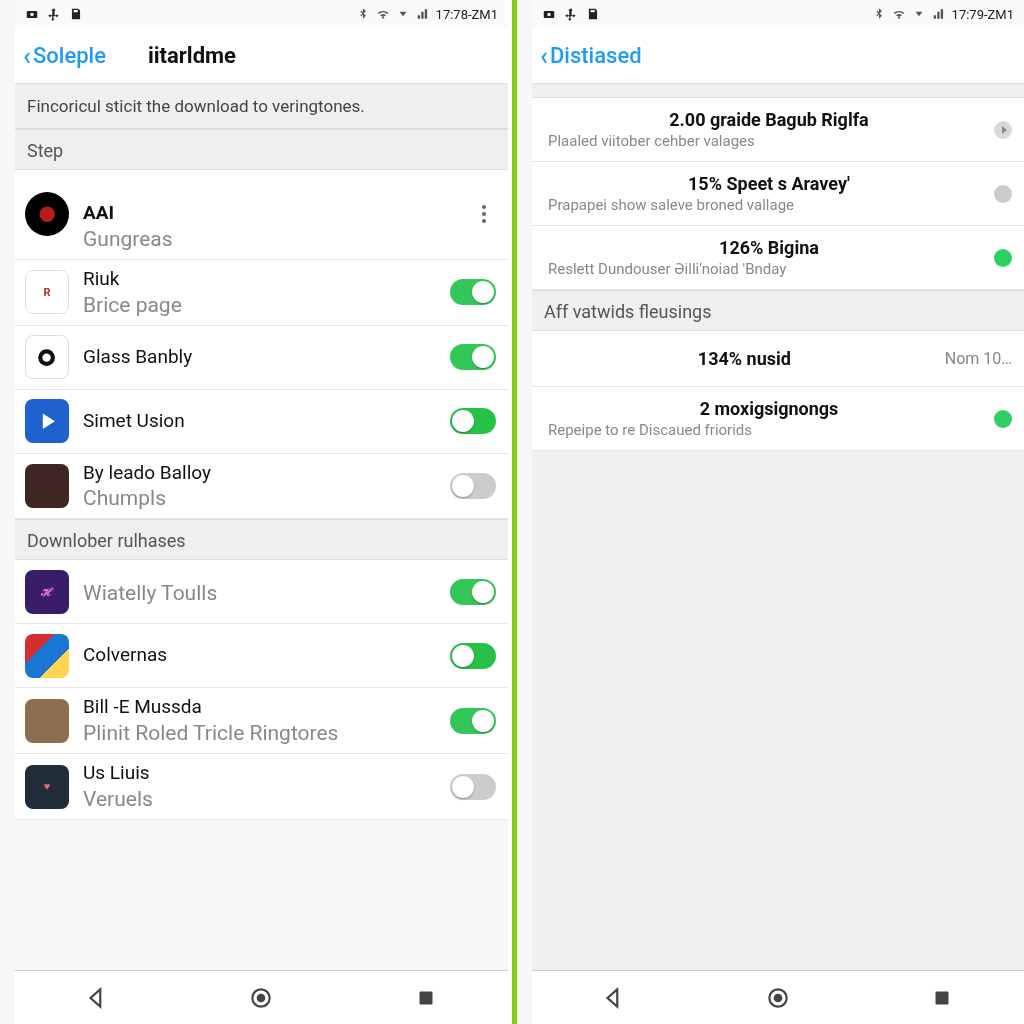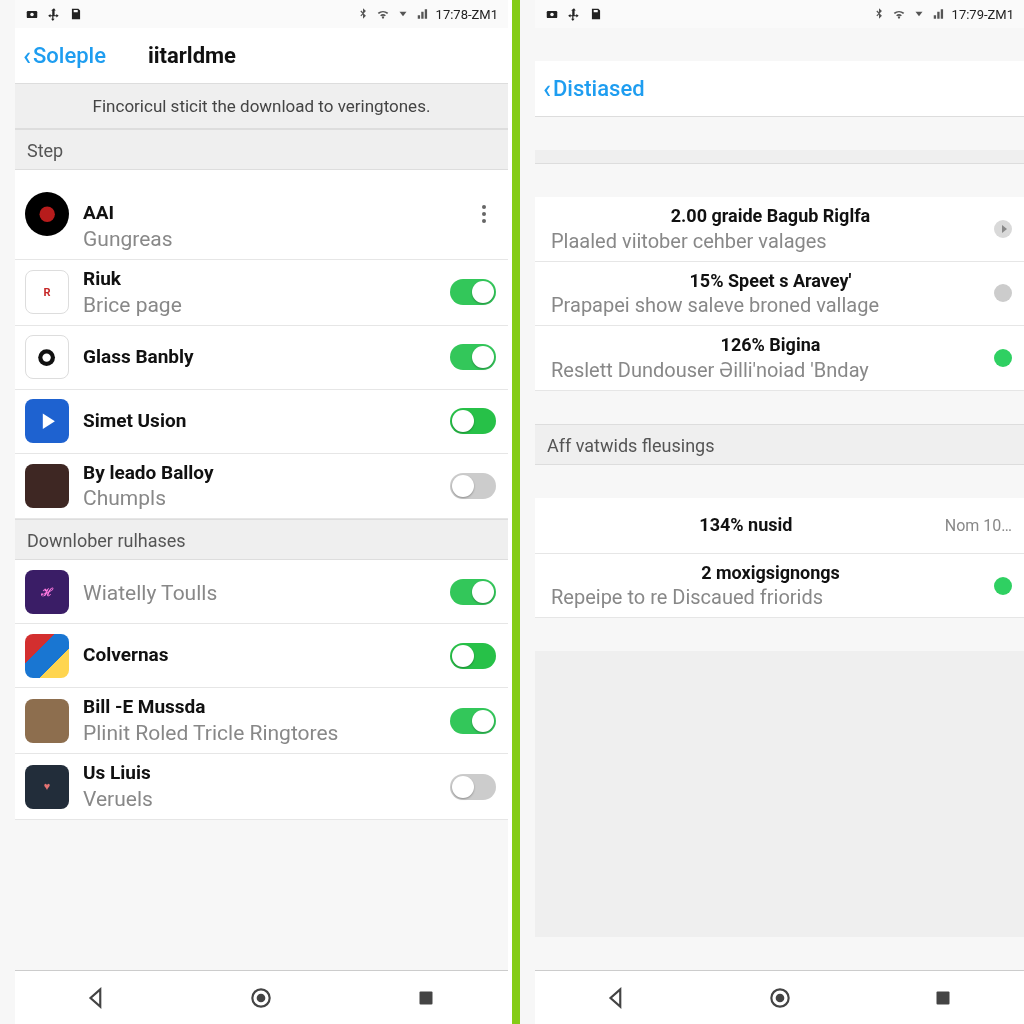--- a/index.html
+++ b/index.html
@@ -12,21 +12,21 @@
   }
   .phone {
     flex: 1 1 50%;
     display: flex;
     flex-direction: column;
     background: #f7f7f7;
     position: relative;
     padding-left: 15px;
   }
   .phone.left { border-right: 4px solid #fff; }
-  .phone.right { border-left: 8px solid #84cc16; gap: 33px; }
+  .phone.right { border-left: 5px solid #84cc16; }
 
   
   .statusbar {
     height: 28px;
     display: flex;
     align-items: center;
     padding: 0 10px;
     background: #fafafa;
     font-size: 13px;
     color: #222;
@@ -62,21 +62,20 @@
     margin-left: 40px;
   }
 
   
   .desc-band {
     background: #efefef;
     padding: 12px 12px;
     font-size: 17px;
     color: #444;
     border-bottom: 1px solid #ddd;
-    text-align: center;
   }
 
   
   .section-hdr {
     background: #efefef;
     padding: 10px 12px 8px;
     font-size: 18px;
     color: #555;
     border-top: 1px solid #ddd;
     border-bottom: 1px solid #ddd;
@@ -102,21 +101,21 @@
     margin-right: 14px;
     background: #ddd;
     display: flex; align-items: center; justify-content: center;
     font-size: 11px; color: #fff; font-weight: 700;
     overflow: hidden;
   }
   .app-icon.round { border-radius: 50%; }
   .app-icon svg { width: 60%; height: 60%; }
 
   .row-texts { flex: 1 1 auto; min-width: 0; }
-  .row-title { font-size: 19px; font-weight: 700; color: #111; line-height: 1.2; }
+  .row-title { font-size: 19px; font-weight: 400; color: #111; line-height: 1.2; }
   .row-title.bold { font-weight: 700; margin-top: 24px; }
   .row-sub { font-size: 21px; color: #888; margin-top: 2px; }
 
   .row-end { flex-shrink: 0; margin-left: 4px; display: flex; align-items: center; }
   .end-text { font-size: 16px; color: #888; }
   .kebab {
     width: 24px; height: 24px; display: flex; flex-direction: column;
     align-items: center; justify-content: center; gap: 3px; cursor: pointer;
   }
   .kebab span { width: 4px; height: 4px; background: #666; border-radius: 50%; }
@@ -149,21 +148,21 @@
     content: ""; width: 0; height: 0;
     border-left: 5px solid #888;
     border-top: 4px solid transparent;
     border-bottom: 4px solid transparent;
     margin-left: 2px;
   }
 
   
   .row.r2 { padding-left: 16px; }
   .row.r2 .row-title { font-weight: 700; font-size: 18px; text-align: center; }
-  .row.r2 .row-sub { font-size: 20px; }
+  .row.r2 .row-sub { font-size: 15px; }
 
   
   .navbar {
     margin-top: auto;
     height: 54px;
     background: #fff;
     border-top: 1px solid #ccc;
     display: flex;
     align-items: center;
     justify-content: space-around;

